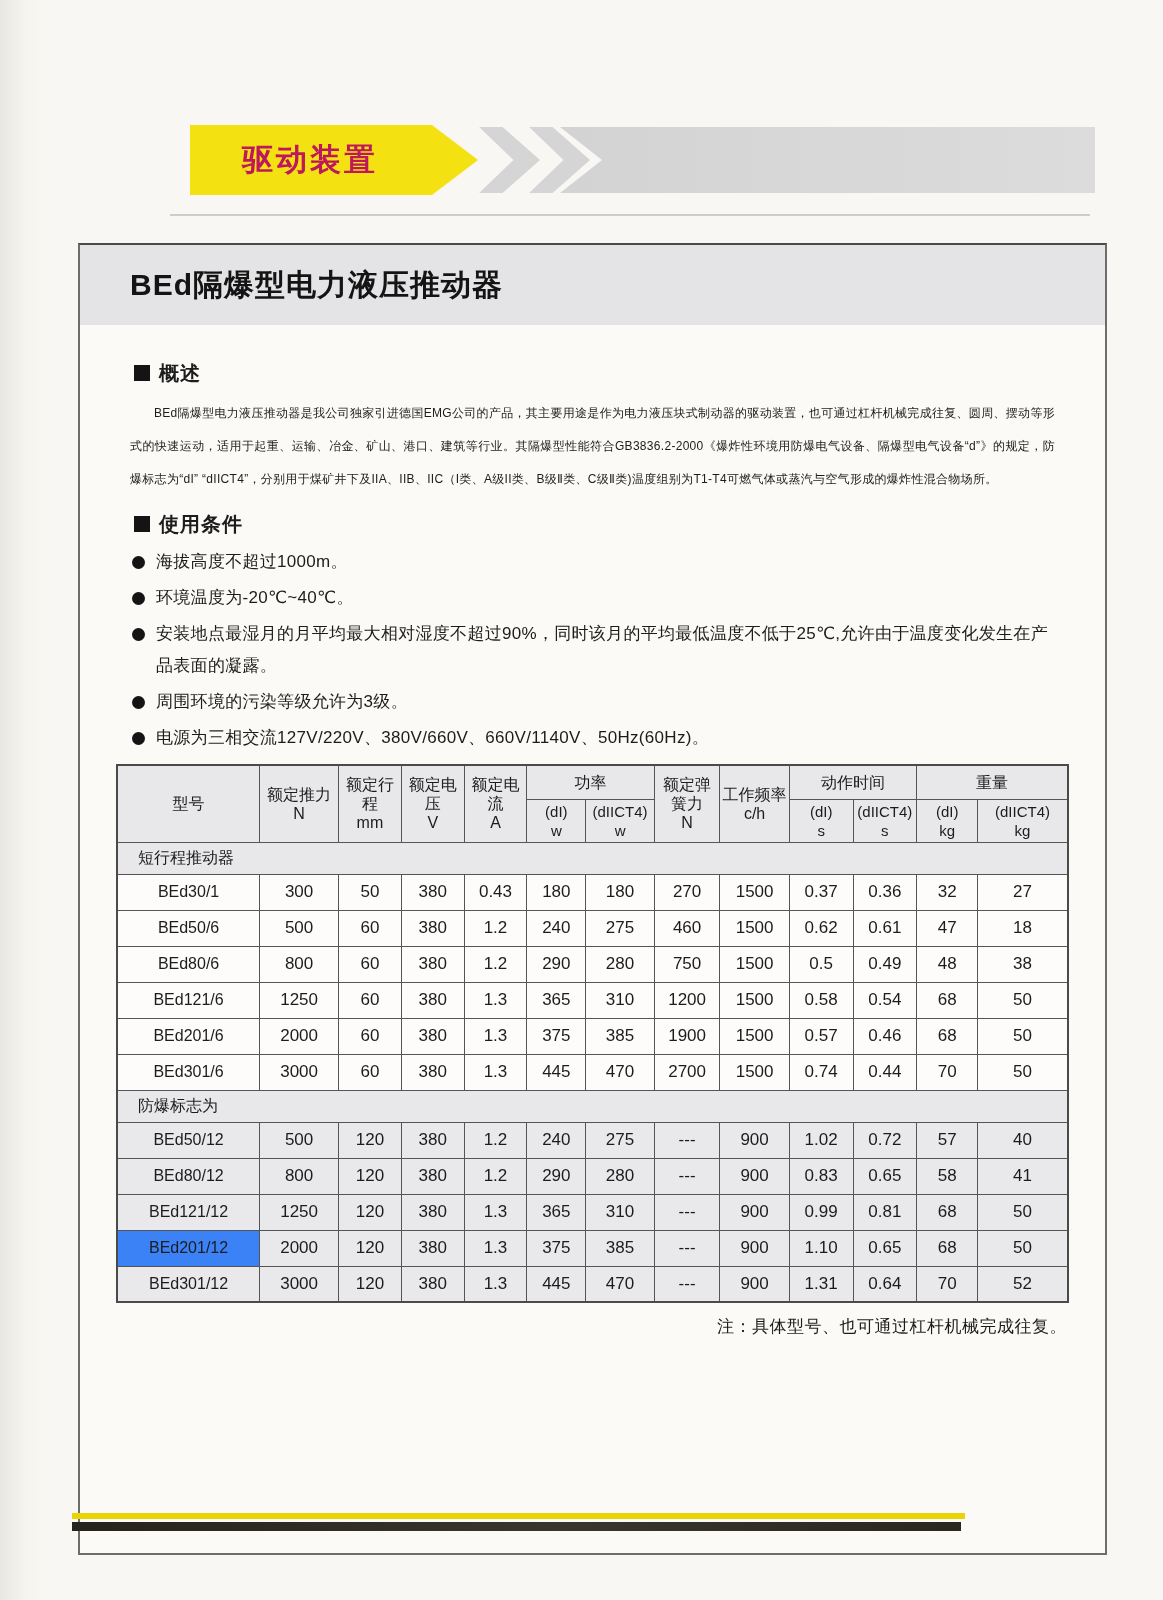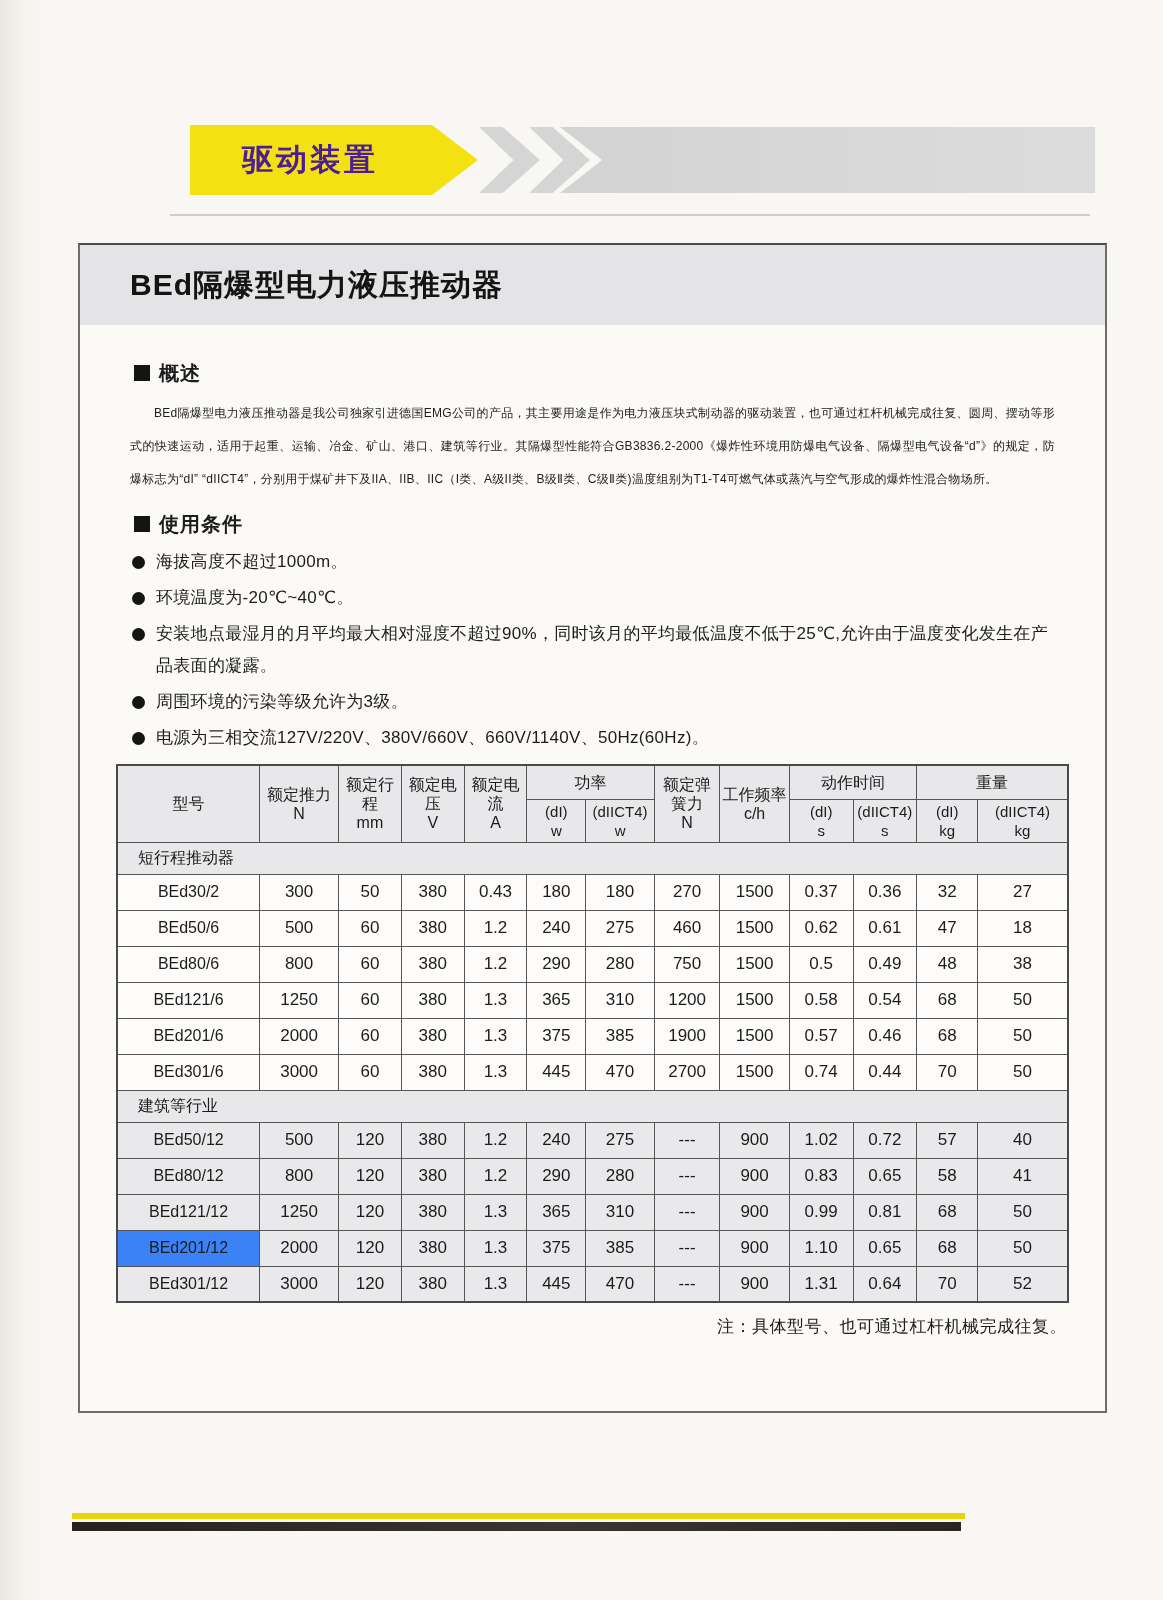--- a/index.html
+++ b/index.html
@@ -22,26 +22,26 @@
     clip-path:polygon(0 0,100% 0,100% 100%,0 100%,42px 50%); }
   .chev { position:absolute; top:127px; height:66px; width:78px; background:#d5d5d5;
     clip-path:polygon(22% 0,52% 0,100% 50%,52% 100%,22% 100%,66% 50%); }
   .chev.c1 { left:462px; }
   .chev.c2 { left:512px; }
   .banner-arrow { position:absolute; left:190px; top:125px; width:288px; height:70px;
     background:#f4e112;
     clip-path:polygon(0 0,calc(100% - 46px) 0,100% 50%,calc(100% - 46px) 100%,0 100%);
     display:flex; align-items:center; }
   .banner-arrow span { padding-left:52px; font-size:31px; font-weight:bold;
-    letter-spacing:3px; color:#4c1d95; }
+    letter-spacing:3px; color:#be185d; }
   .rule-under-banner { position:absolute; left:170px; top:214px; width:920px; height:2px;
     background:#cdcdcd; }
 
   
-  .content-box { position:absolute; left:78px; top:243px; width:1029px; height:1170px;
+  .content-box { position:absolute; left:78px; top:243px; width:1029px; height:1312px;
     border:2px solid #6d6d6d; border-top-color:#4a4a4a; background:#fbfaf7; }
   .doc-title-bar { width:100%; height:80px; background:#e4e3e5;
     display:flex; align-items:center; }
   .doc-title-bar h1 { padding-left:50px; font-size:30px; font-weight:bold;
     letter-spacing:1px; color:#141414; }
 
   .inner { padding:0 36px; }
 
   .sec-heading { display:flex; align-items:center; margin-left:18px; height:28px; }
   .sec-heading .sq { width:16px; height:16px; background:#141414; margin-right:9px; flex:0 0 auto; }
@@ -173,21 +173,21 @@
             <th>(dIICT4)<br>s</th>
             <th>(dI)<br>kg</th>
             <th>(dIICT4)<br>kg</th>
           </tr>
         </thead>
       <tbody id="tbl-body">
           <tr class="section-row">
             <td colspan="13">短行程推动器</td>
           </tr>
           <tr>
-            <td class="model">BEd30/2</td>
+            <td class="model">BEd30/1</td>
             <td>300</td>
             <td>50</td>
             <td>380</td>
             <td>0.43</td>
             <td>180</td>
             <td>180</td>
             <td>270</td>
             <td>1500</td>
             <td>0.37</td>
             <td>0.36</td>
@@ -263,21 +263,21 @@
             <td>445</td>
             <td>470</td>
             <td>2700</td>
             <td>1500</td>
             <td>0.74</td>
             <td>0.44</td>
             <td>70</td>
             <td>50</td>
           </tr>
           <tr class="section-row">
-            <td colspan="13">建筑等行业</td>
+            <td colspan="13">防爆标志为</td>
           </tr>
           <tr>
             <td class="model" style="background: rgb(233, 232, 234);">BEd50/12</td>
             <td style="background: rgb(233, 232, 234);">500</td>
             <td style="background: rgb(233, 232, 234);">120</td>
             <td style="background: rgb(233, 232, 234);">380</td>
             <td style="background: rgb(233, 232, 234);">1.2</td>
             <td style="background: rgb(233, 232, 234);">240</td>
             <td style="background: rgb(233, 232, 234);">275</td>
             <td style="background: rgb(233, 232, 234);">---</td>

